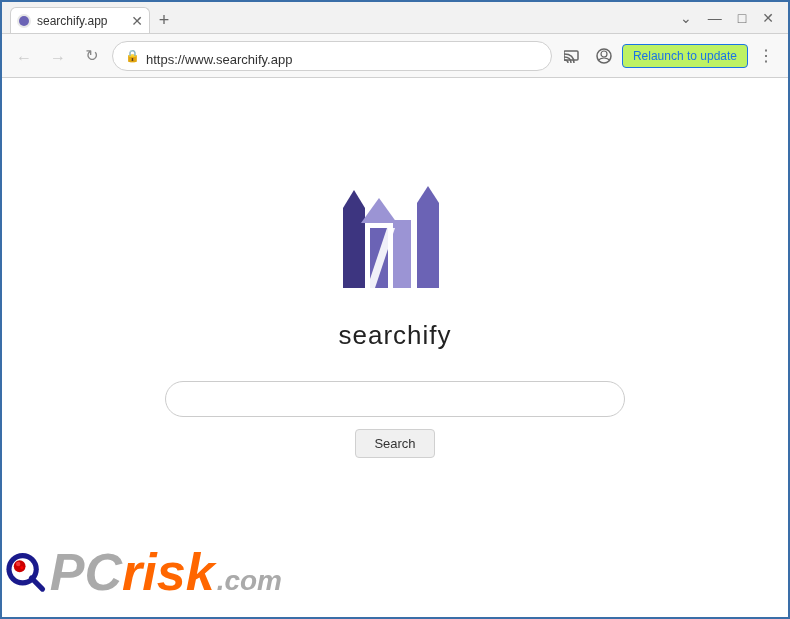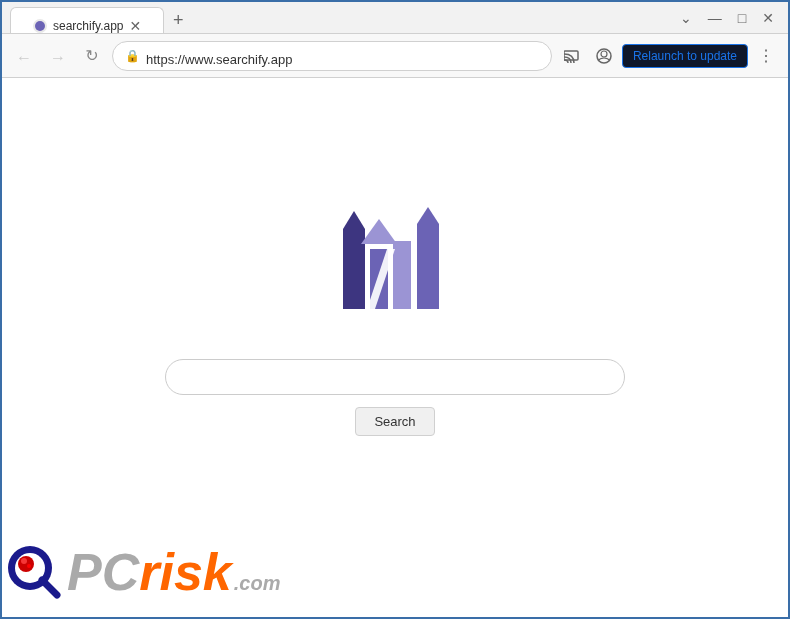--- a/index.html
+++ b/index.html
@@ -34,27 +34,27 @@
 
     .tab-area {
       display: flex;
       align-items: flex-end;
       height: 100%;
       flex: 1;
     }
 
     .tab {
       display: flex;
-      align-items: flex-end;
+      align-items: center;
       height: 26px;
       background: #fff;
       border: 1px solid #d0d0d0;
       border-bottom: none;
       border-radius: 6px 6px 0 0;
-      padding: 0 22px;
+      padding: 0 6px;
       font-size: 12px;
       color: #333;
       gap: 6px;
       min-width: 140px;
     }
 
     .tab-favicon {
       width: 14px;
       height: 14px;
       background: #e8e8e8;
@@ -164,21 +164,21 @@
       margin-top: 8px;
     }
 
     .nav-right {
       display: flex;
       align-items: center;
       gap: 4px;
     }
 
     .relaunch-btn {
-      background: #0f172a;
+      background: #bef264;
       color: #1a73e8;
       border: 1px solid #1a73e8;
       border-radius: 4px;
       padding: 4px 10px;
       font-size: 12px;
       cursor: pointer;
       white-space: nowrap;
     }
 
     .menu-btn {
@@ -339,39 +339,40 @@
 
         <rect x="58" y="42" width="18" height="68" fill="#9b94d4"></rect>
 
         <rect x="82" y="25" width="22" height="85" fill="#6b63b5"></rect>
 
         <polygon points="82,25 104,25 93,8" fill="#6b63b5"></polygon>
 
         <polygon points="32,110 52,50 60,50 40,110" fill="white" opacity="0.9"></polygon>
       </svg>
 
+      <span class="brand-name">searchify</span>
     </div>
 
     <div class="search-container">
       <input class="search-input" type="text" placeholder="" style="">
       <button class="search-btn">Search</button>
     </div>
 
     <div class="watermark" style="position:absolute; bottom:0; left:0; display:flex; align-items:center;">
 
       <svg width="65" height="65" viewBox="0 0 65 65">
         <circle cx="28" cy="28" r="22" fill="#1a1a8c"></circle>
         <circle cx="28" cy="28" r="15" fill="#fff"></circle>
         <circle cx="24" cy="24" r="8" fill="#cc0000"></circle>
         <circle cx="22" cy="21" r="3" fill="#ff4444" opacity="0.8"></circle>
         <circle cx="27" cy="26" r="2" fill="#ff0000"></circle>
         <line x1="40" y1="40" x2="55" y2="55" stroke="#1a1a8c" stroke-width="7" stroke-linecap="round"></line>
       </svg>
       <div style="display:flex;align-items:baseline;gap:0;">
         <span style="font-size:52px;font-weight:900;font-style:italic;color:#aaa;line-height:1;">PC</span>
         <span style="font-size:52px;font-weight:900;font-style:italic;color:#ff6600;line-height:1;text-align:right;">risk</span>
-        <span style="font-size:20px;font-weight:900;font-style:italic;color:#aaa;line-height:1;margin-left:2px;">.com</span>
+        <span style="font-size:28px;font-weight:900;font-style:italic;color:#aaa;line-height:1;margin-left:2px;">.com</span>
       </div>
     </div>
 
   </div>
 
 </div>
 
 </body></html>

